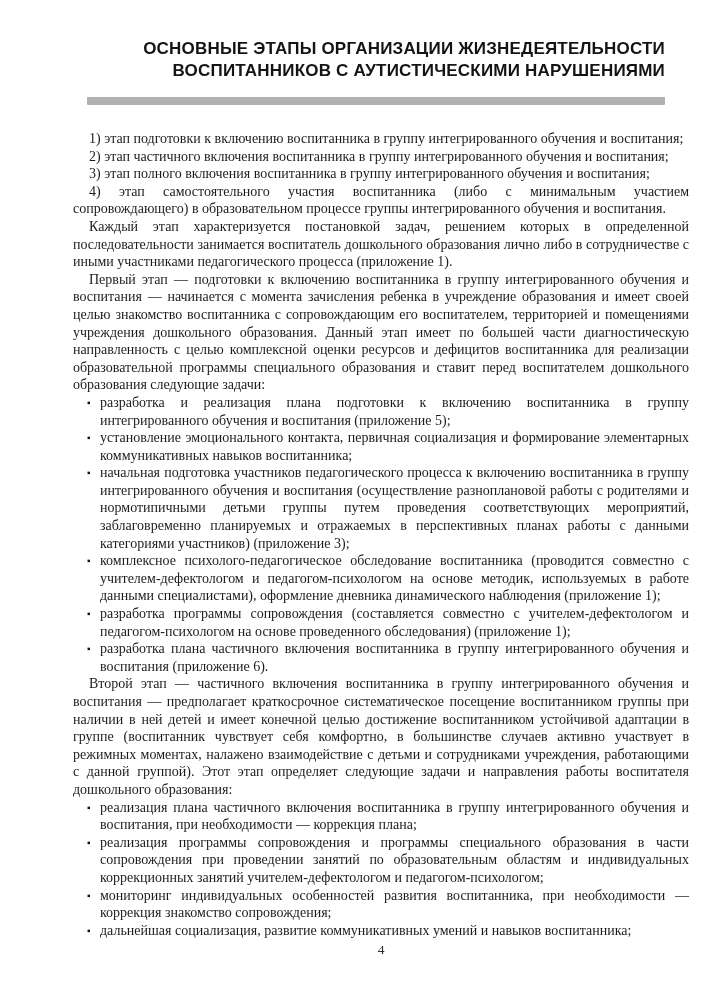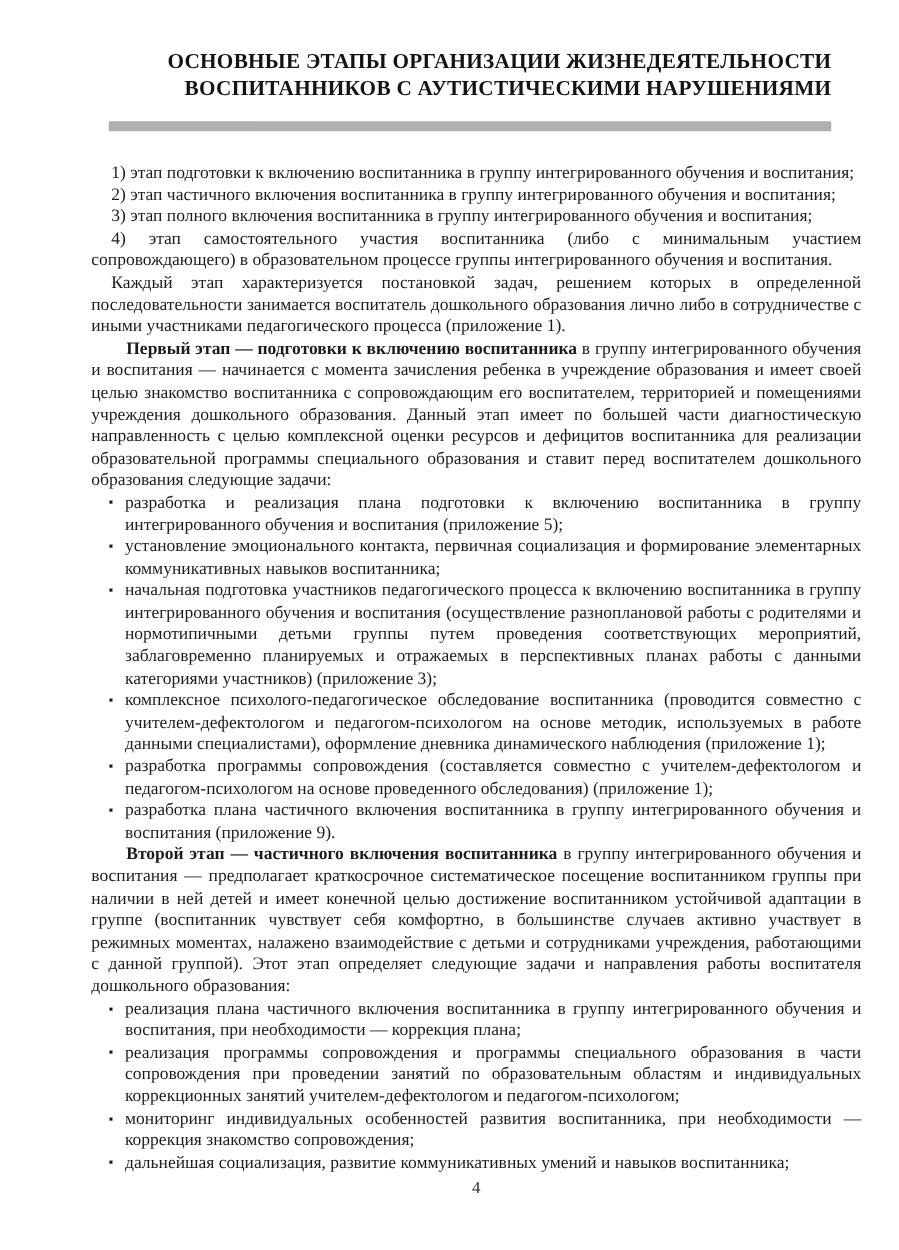--- a/index.html
+++ b/index.html
@@ -14,21 +14,21 @@
     position: relative;
     width: 719px; height: 1000px;
     overflow: hidden;
     background: #ffffff;
   }
   .content {
     position: absolute;
     left: 73px; right: 30px; top: 38px;
   }
   .doc-title {
-    font-family: Liberation Serif, serif;
+    font-family: Liberation Sans, sans-serif;
     font-weight: bold;
     font-size: 17px;
     line-height: 22px;
     letter-spacing: 0.2px;
     text-align: right;
     color: #141414;
     margin: 0 24px 0 14px;
   }
   .title-bar {
     height: 8px;
@@ -38,21 +38,21 @@
   .body-text {
     margin-top: 25px;
     font-size: 14px;
     line-height: 17.6px;
     text-align: justify;
   }
   .body-text p {
     margin: 0;
     text-indent: 16px;
   }
-  .lead-bold { font-weight: bold; margin-left: 12px; }
+  .lead-bold { font-weight: normal; }
   ul.tasks {
     list-style: none;
     margin: 0;
     padding: 0 0 0 14px;
   }
   ul.tasks li {
     position: relative;
     padding-left: 13px;
     text-align: justify;
   }
@@ -96,21 +96,21 @@
       <p>Каждый этап характеризуется постановкой задач, решением которых в определенной последовательности занимается воспитатель дошкольного образования лично либо в сотрудничестве с иными участниками педагогического процесса (приложение 1).</p>
 
       <p><span class="lead-bold">Первый этап — подготовки к включению воспитанника</span><span> в группу интегрированного обучения и воспитания — начинается с момента зачисления ребенка в учреждение образования и имеет своей целью знакомство воспитанника с сопровождающим его воспитателем, территорией и помещениями учреждения дошкольного образования. Данный этап имеет по большей части диагностическую направленность с целью комплексной оценки ресурсов и дефицитов воспитанника для реализации образовательной программы специального образования и ставит перед воспитателем дошкольного образования следующие задачи:</span></p>
 
       <ul class="tasks">
         <li><span class="bullet">▪</span><span>разработка и реализация плана подготовки к включению воспитанника в группу интегрированного обучения и воспитания (приложение 5);</span></li>
         <li><span class="bullet">▪</span><span>установление эмоционального контакта, первичная социализация и формирование элементарных коммуникативных навыков воспитанника;</span></li>
         <li><span class="bullet">▪</span><span>начальная подготовка участников педагогического процесса к включению воспитанника в группу интегрированного обучения и воспитания (осуществление разноплановой работы с родителями и нормотипичными детьми группы путем проведения соответствующих мероприятий, заблаговременно планируемых и отражаемых в перспективных планах работы с данными категориями участников) (приложение 3);</span></li>
         <li><span class="bullet">▪</span><span>комплексное психолого-педагогическое обследование воспитанника (проводится совместно с учителем-дефектологом и педагогом-психологом на основе методик, используемых в работе данными специалистами), оформление дневника динамического наблюдения (приложение 1);</span></li>
         <li><span class="bullet">▪</span><span>разработка программы сопровождения (составляется совместно с учителем-дефектологом и педагогом-психологом на основе проведенного обследования) (приложение 1);</span></li>
-        <li><span class="bullet">▪</span><span>разработка плана частичного включения воспитанника в группу интегрированного обучения и воспитания (приложение 9).</span></li>
+        <li><span class="bullet">▪</span><span>разработка плана частичного включения воспитанника в группу интегрированного обучения и воспитания (приложение 6).</span></li>
       </ul>
 
       <p><span class="lead-bold">Второй этап — частичного включения воспитанника</span><span> в группу интегрированного обучения и воспитания — предполагает краткосрочное систематическое посещение воспитанником группы при наличии в ней детей и имеет конечной целью достижение воспитанником устойчивой адаптации в группе (воспитанник чувствует себя комфортно, в большинстве случаев активно участвует в режимных моментах, налажено взаимодействие с детьми и сотрудниками учреждения, работающими с данной группой). Этот этап определяет следующие задачи и направления работы воспитателя дошкольного образования:</span></p>
 
       <ul class="tasks">
         <li><span class="bullet">▪</span><span>реализация плана частичного включения воспитанника в группу интегрированного обучения и воспитания, при необходимости — коррекция плана;</span></li>
         <li><span class="bullet">▪</span><span>реализация программы сопровождения и программы специального образования в части сопровождения при проведении занятий по образовательным областям и индивидуальных коррекционных занятий учителем-дефектологом и педагогом-психологом;</span></li>
         <li><span class="bullet">▪</span><span>мониторинг индивидуальных особенностей развития воспитанника, при необходимости — коррекция знакомство сопровождения;</span></li>
         <li><span class="bullet">▪</span><span>дальнейшая социализация, развитие коммуникативных умений и навыков воспитанника;</span></li>
       </ul>

